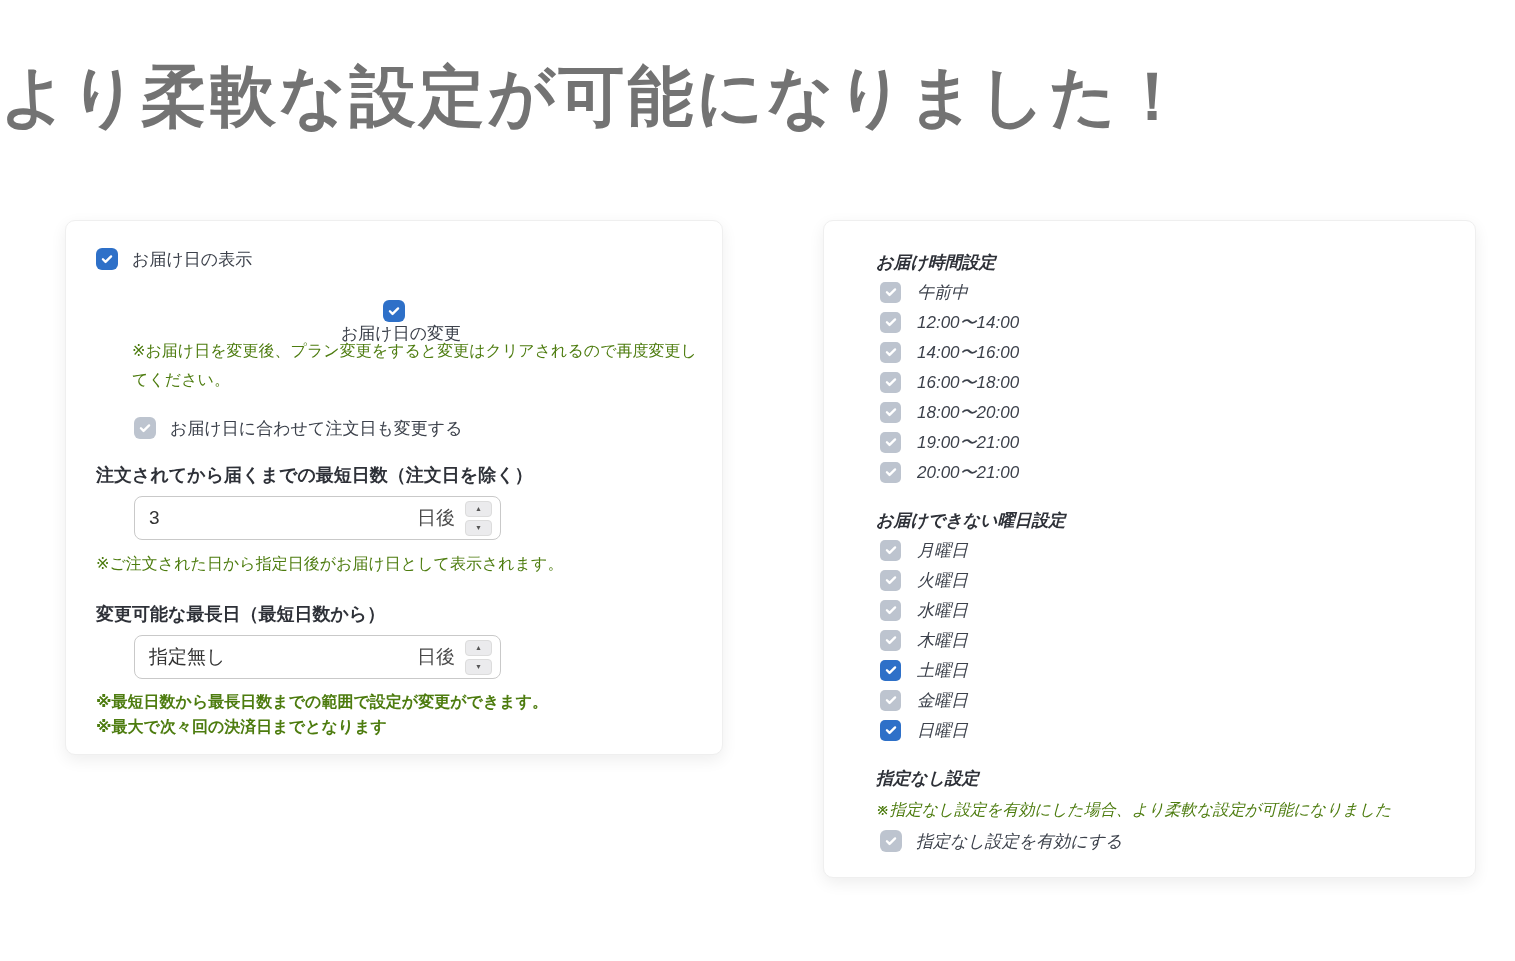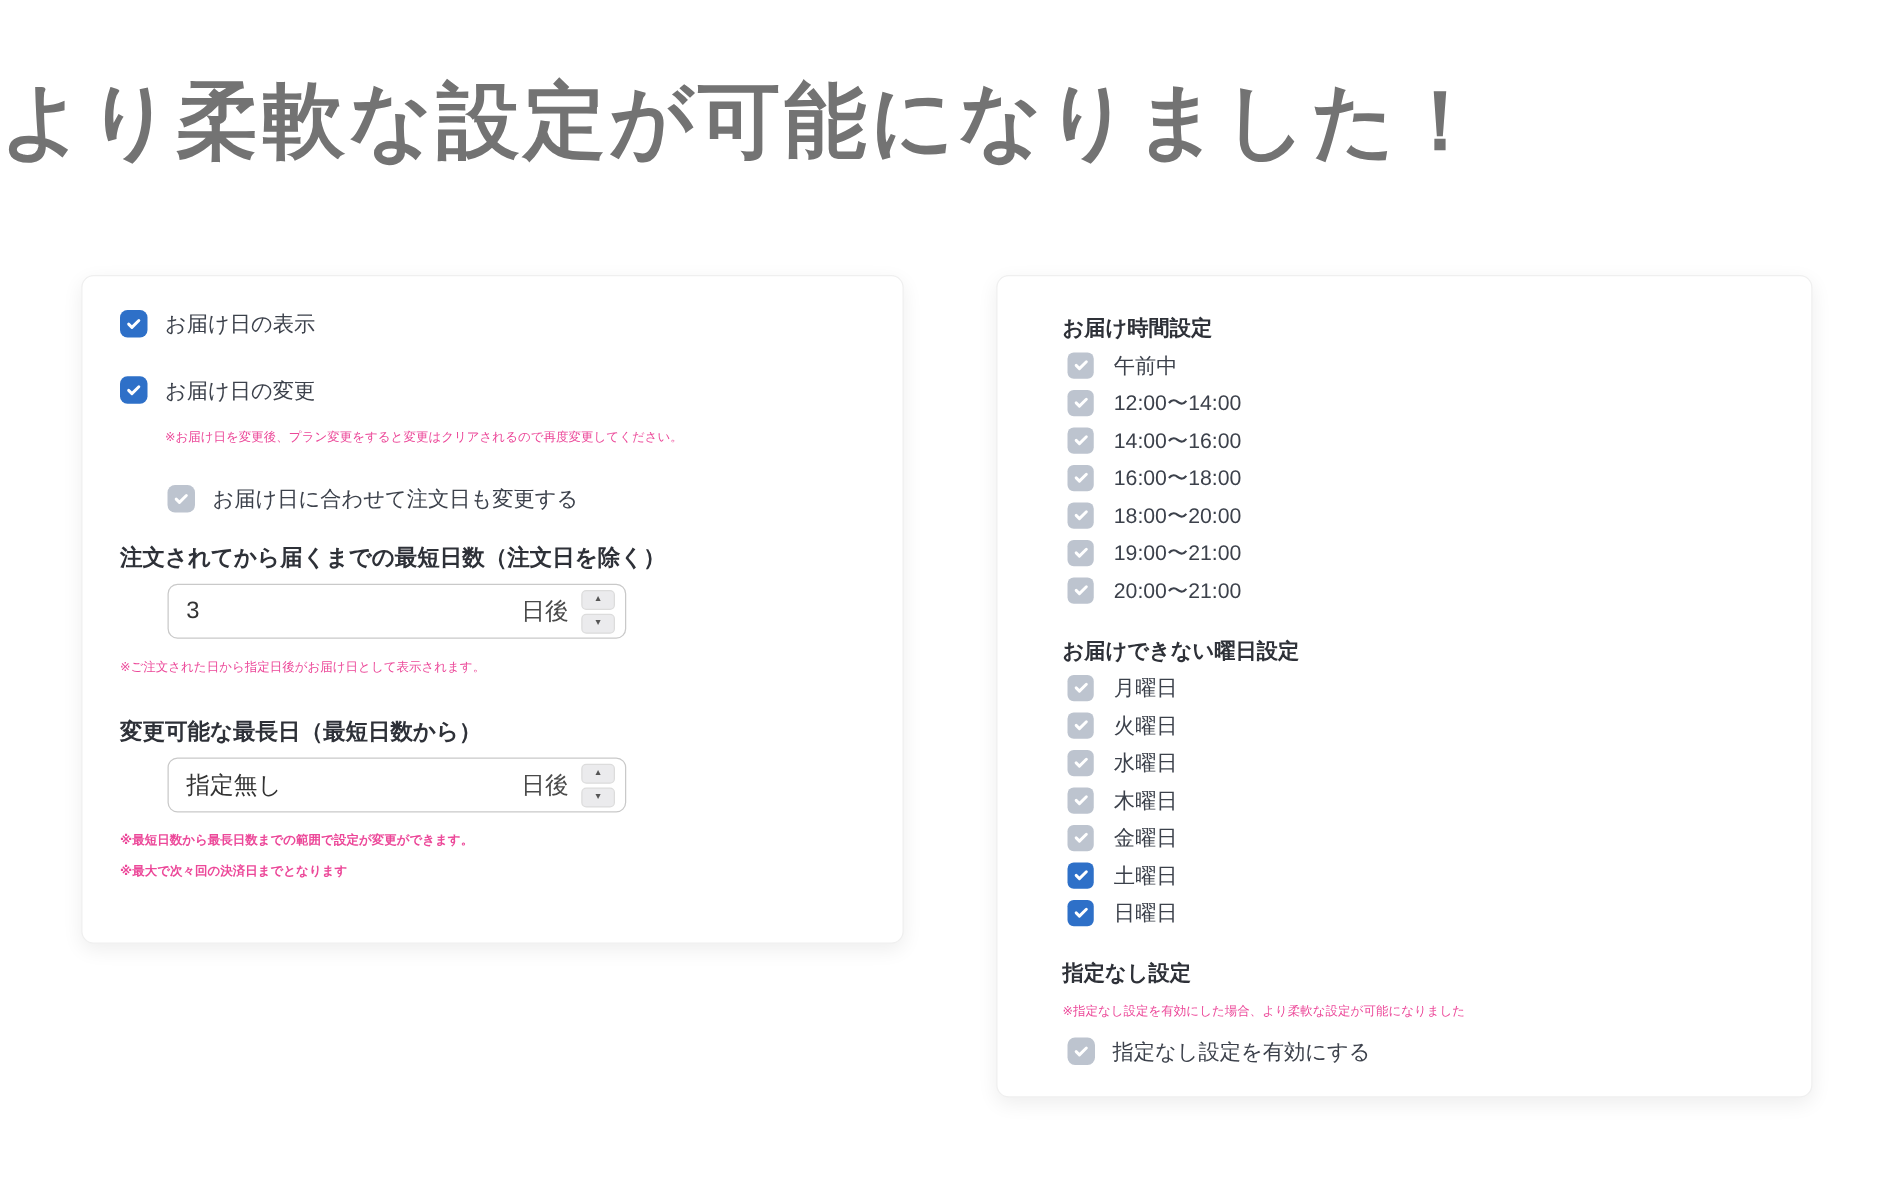--- a/index.html
+++ b/index.html
@@ -17,37 +17,37 @@
   }
 
   .card {
     position:absolute;
     background:#ffffff;
     border:1px solid #efefef;
     border-radius:10px;
     box-shadow:0 5px 16px rgba(0,0,0,0.07);
   }
   .card-left  { left:65px;  top:220px; width:658px; height:535px; padding:26px 30px; }
-  .card-right { left:797px; top:220px; width:653px; height:658px; padding:30px 30px 30px 52px; }
+  .card-right { left:823px; top:220px; width:653px; height:658px; padding:30px 30px 30px 52px;font-style:italic; }
 
   
   .cb-row { display:flex; align-items:center; height:24px; }
   .cb {
     width:22px; height:22px; border-radius:6px; flex:0 0 22px;
     display:flex; align-items:center; justify-content:center;
   }
   .cb svg { width:14px; height:14px; display:block; }
   .cb-blue { background:#2E70C8; }
   .cb-gray { background:#BDC4CF; }
   .cb-label { margin-left:14px; font-size:17px; color:#3C414B; white-space:nowrap; }
 
-  .note { font-size:10px; color:#ec4899; line-height:29px; }
+  .note { font-size:16px; color:#4d7c0f; line-height:29px; }
 
   
-  .row2        { margin-top:29px; }
+  .row2        { margin-top:29px;flex-direction:column; }
   .change-note { margin-top:12px; margin-left:36px; width:580px; }
   .sync-row    { margin-top:22px; margin-left:38px; }
   .field-label { margin-top:22px; font-size:18px; font-weight:700; color:#2E3138;
                  line-height:26px; white-space:nowrap; }
   .label-2     { margin-top:26px; }
 
   .field {
     margin-top:8px; margin-left:38px;
     width:367px; height:44px;
     border:1px solid #c9c9c9; border-radius:8px;
@@ -235,34 +235,34 @@
     </div>
     <div class="cb-row">
       <span class="cb cb-gray">
           <svg viewBox="0 0 24 24">
             <path d="M5 12.5l4.5 4.5L19 7.5" stroke="#fff" stroke-width="4" fill="none" stroke-linecap="round" stroke-linejoin="round"></path>
           </svg>
         </span>
       <span class="cb-label">木曜日</span>
     </div>
     <div class="cb-row">
+      <span class="cb cb-blue">
+          <svg viewBox="0 0 24 24">
+            <path d="M5 12.5l4.5 4.5L19 7.5" stroke="#fff" stroke-width="4" fill="none" stroke-linecap="round" stroke-linejoin="round"></path>
+          </svg>
+        </span>
+      <span class="cb-label">土曜日</span>
+    </div>
+    <div class="cb-row">
       <span class="cb cb-gray">
           <svg viewBox="0 0 24 24">
             <path d="M5 12.5l4.5 4.5L19 7.5" stroke="#fff" stroke-width="4" fill="none" stroke-linecap="round" stroke-linejoin="round"></path>
           </svg>
         </span>
       <span class="cb-label">金曜日</span>
-    </div>
-    <div class="cb-row">
-      <span class="cb cb-blue">
-          <svg viewBox="0 0 24 24">
-            <path d="M5 12.5l4.5 4.5L19 7.5" stroke="#fff" stroke-width="4" fill="none" stroke-linecap="round" stroke-linejoin="round"></path>
-          </svg>
-        </span>
-      <span class="cb-label">土曜日</span>
     </div>
     <div class="cb-row">
       <span class="cb cb-blue">
           <svg viewBox="0 0 24 24">
             <path d="M5 12.5l4.5 4.5L19 7.5" stroke="#fff" stroke-width="4" fill="none" stroke-linecap="round" stroke-linejoin="round"></path>
           </svg>
         </span>
       <span class="cb-label">日曜日</span>
     </div>
   </div>

